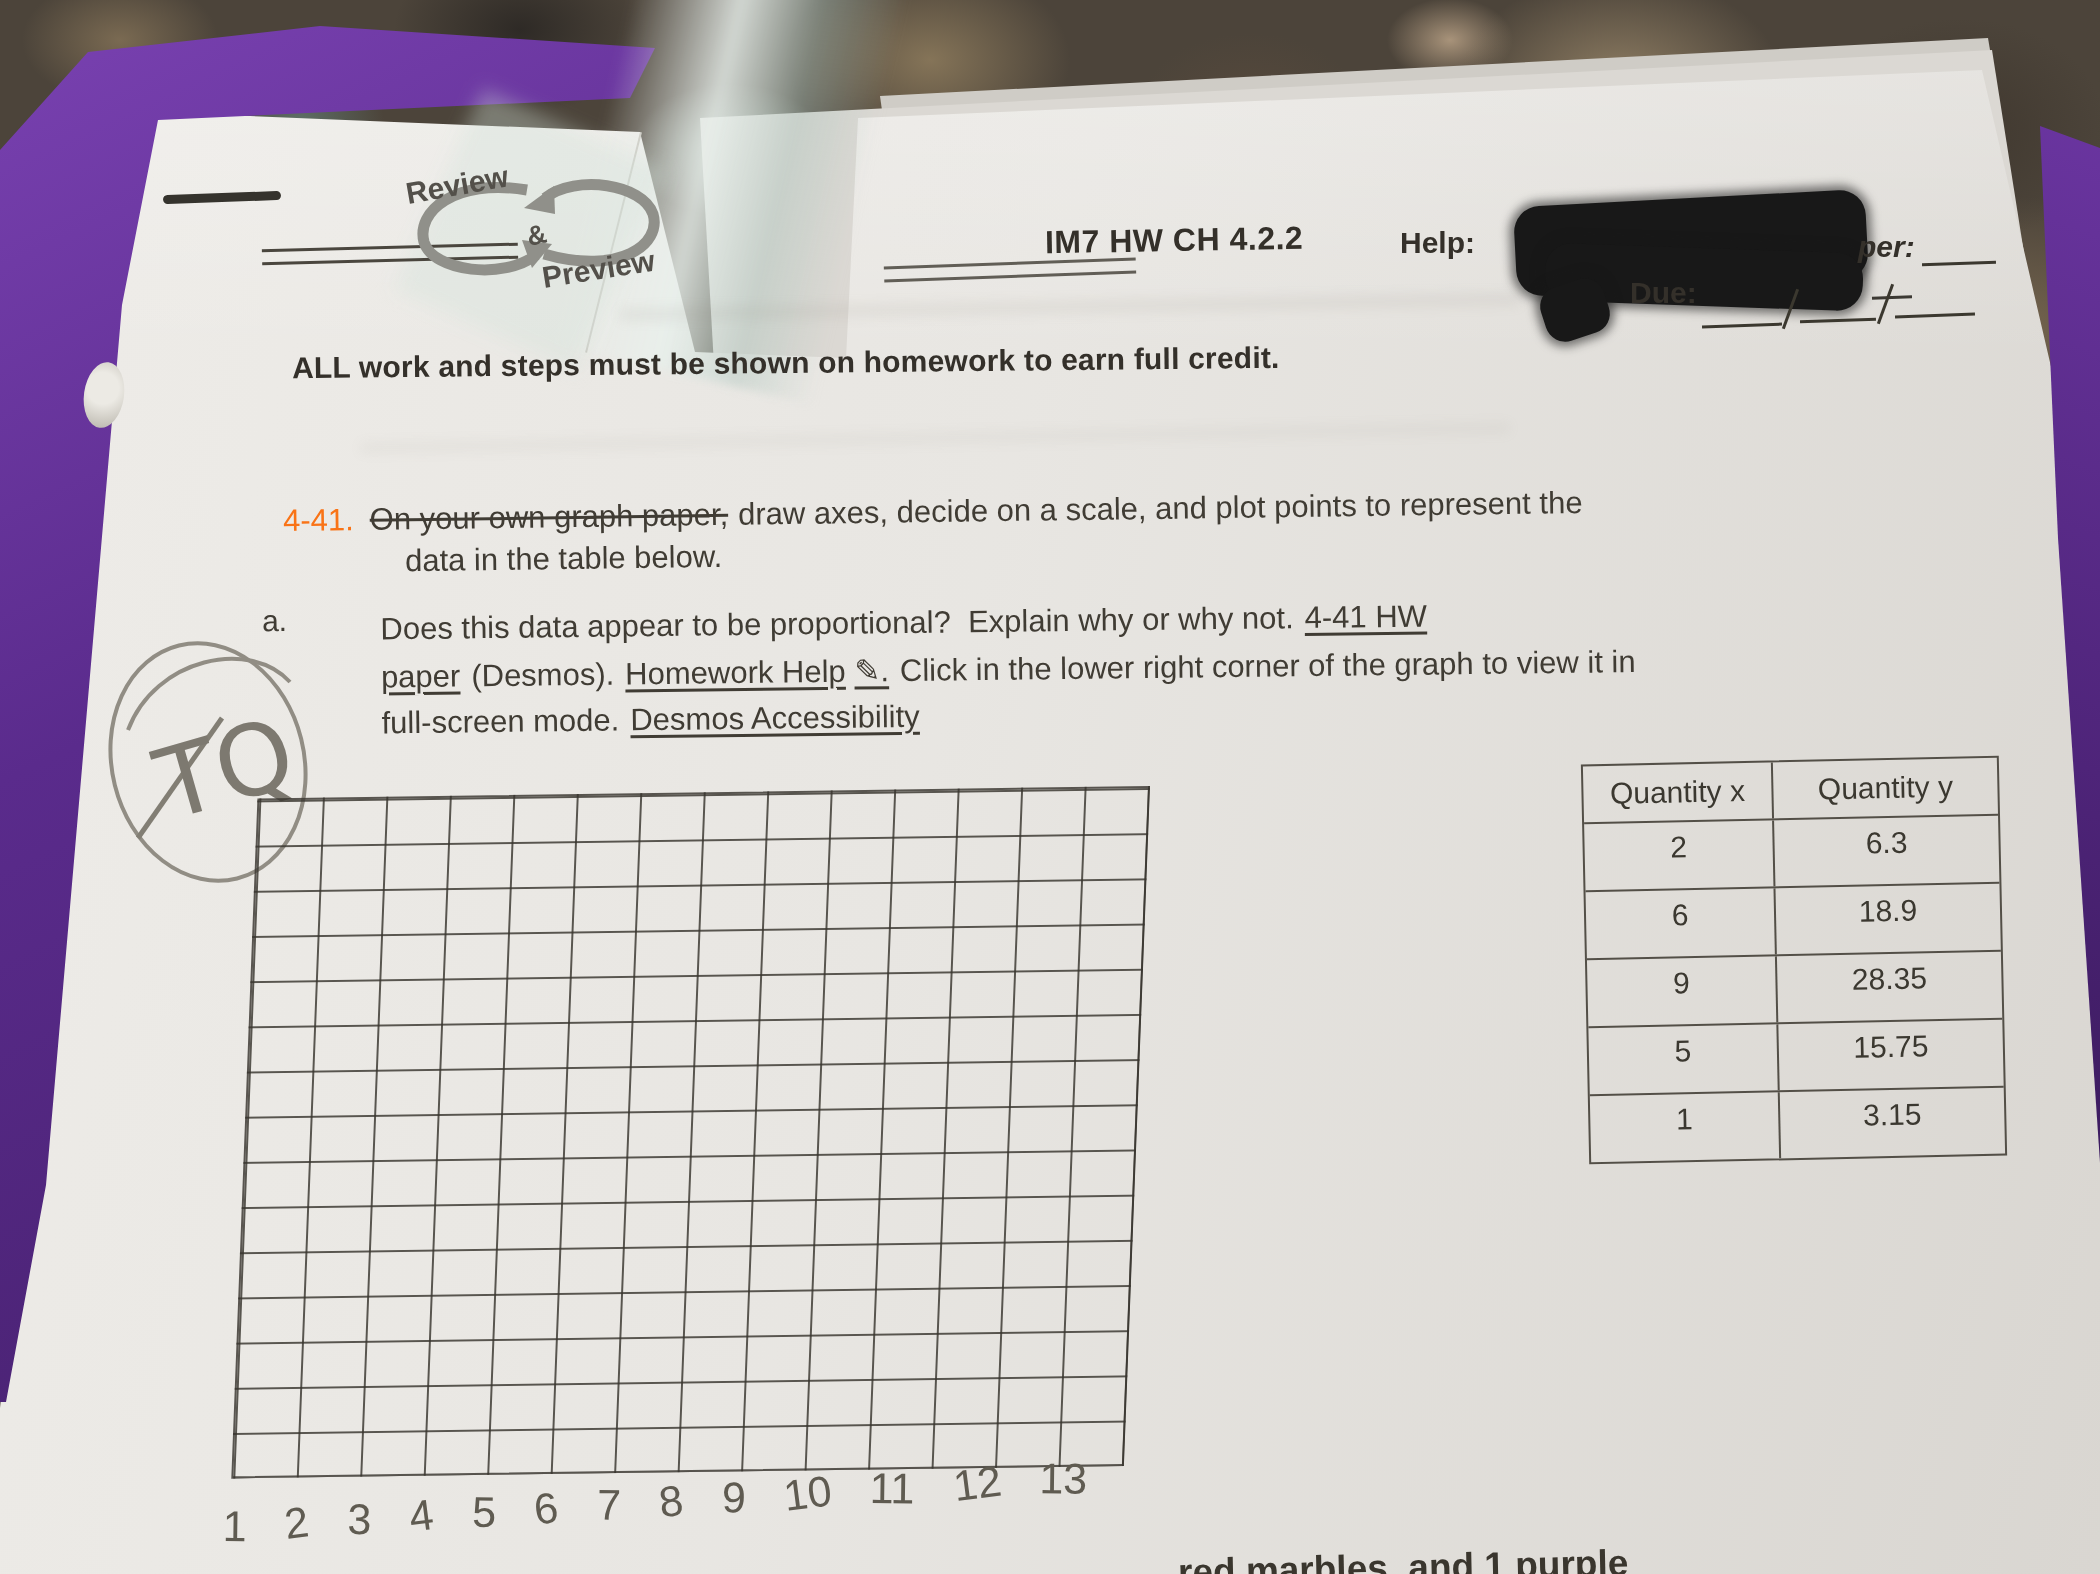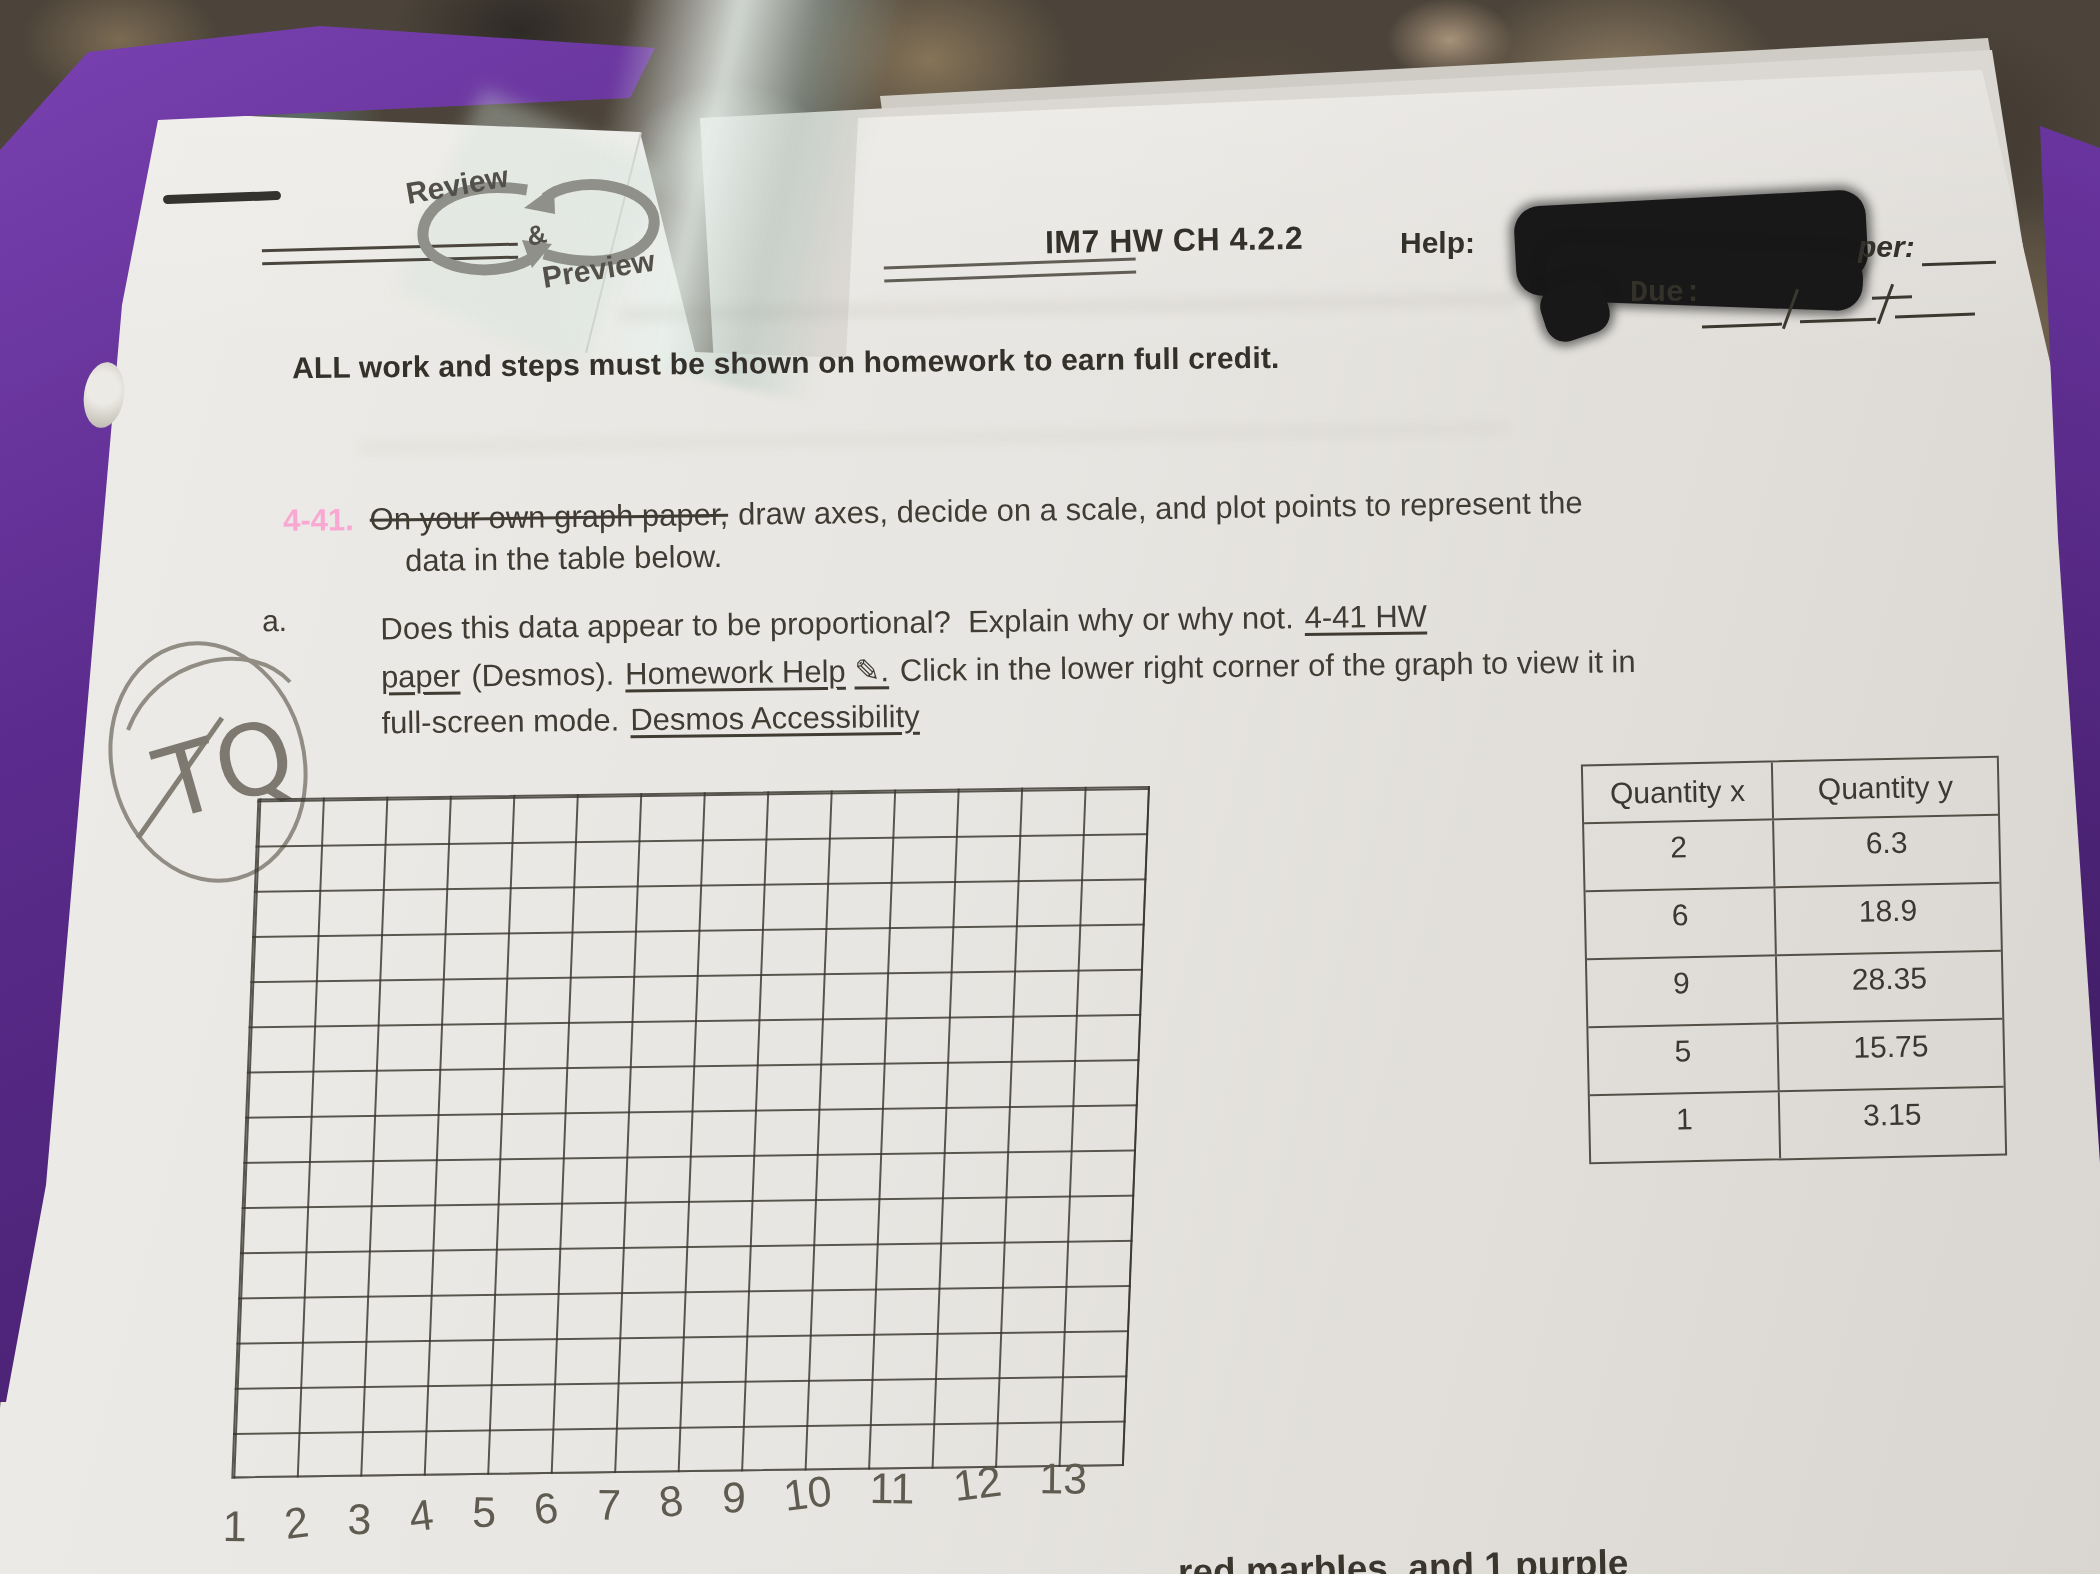--- a/index.html
+++ b/index.html
@@ -69,35 +69,35 @@
   .namelbl{left:1400px;top:226px;font-size:30px;}
   .redact{position:absolute;background:#181818;border-radius:26px;
     box-shadow:0 0 10px 5px rgba(24,24,24,.55);}
   .r1{left:1515px;top:198px;width:352px;height:90px;transform:rotate(-3deg);}
   .r2{left:1545px;top:248px;width:318px;height:58px;transform:rotate(2deg);}
   .r3{left:1542px;top:282px;width:66px;height:56px;border-radius:20px;transform:rotate(-18deg);}
   .name-line{left:1872px;top:296px;width:40px;height:3px;background:#3c3933;transform:rotate(-2deg);}
   .perlbl{left:1858px;top:230px;font-size:30px;font-style:italic;}
   .blank{height:3px;background:#3b382f;transform:rotate(-2deg);}
   .per-blank{left:1922px;top:262px;width:74px;}
-  .duelbl{left:1630px;top:276px;font-size:30px;font-family:Liberation Mono, monospace;}
+  .duelbl{left:1630px;top:276px;font-size:30px;}
   .due-b1{left:1702px;top:324px;width:80px;}
   .due-b2{left:1800px;top:319px;width:76px;}
   .due-b3{left:1895px;top:314px;width:80px;}
   .slash{width:3px;height:42px;background:#3b382f;transform:rotate(20deg);}
   .sl1{left:1789px;top:288px;}
   .sl2{left:1884px;top:283px;}
   .notice{left:292px;top:346px;font-size:30px;transform:rotate(-0.6deg);letter-spacing:.2px;}
   .ghost{position:absolute;background:#8f8a7f;filter:blur(6px);}
   .g1{left:620px;top:300px;width:900px;height:14px;opacity:.10;transform:rotate(-1deg);}
   .g2{left:360px;top:432px;width:1150px;height:12px;opacity:.07;transform:rotate(-1deg);}
 
   .ptext{font-size:31px;white-space:nowrap;}
   .p-line1{left:283px;top:494px;transform:rotate(-0.8deg);}
-  .p-num{font-weight:bold;color:#f9a8d4;margin-right:16px;}
+  .p-num{font-weight:normal;color:#f97316;margin-right:16px;}
   .struck{text-decoration:line-through;text-decoration-thickness:3px;margin-right:10px;}
   .p-line2{left:405px;top:541px;transform:rotate(-0.8deg);}
   .a-label{left:262px;top:604px;font-size:30px;transform:rotate(-0.8deg);}
   .a-block{left:381px;top:601px;width:1700px;transform:rotate(-0.7deg);}
   .a-block .ln{white-space:nowrap;height:47px;font-size:31px;}
   .plink{text-decoration:underline;text-decoration-thickness:3px;text-underline-offset:5px;}
   .gap{margin-right:11px;}
 
   
   .tq{left:100px;top:620px;width:218px;height:272px;}

